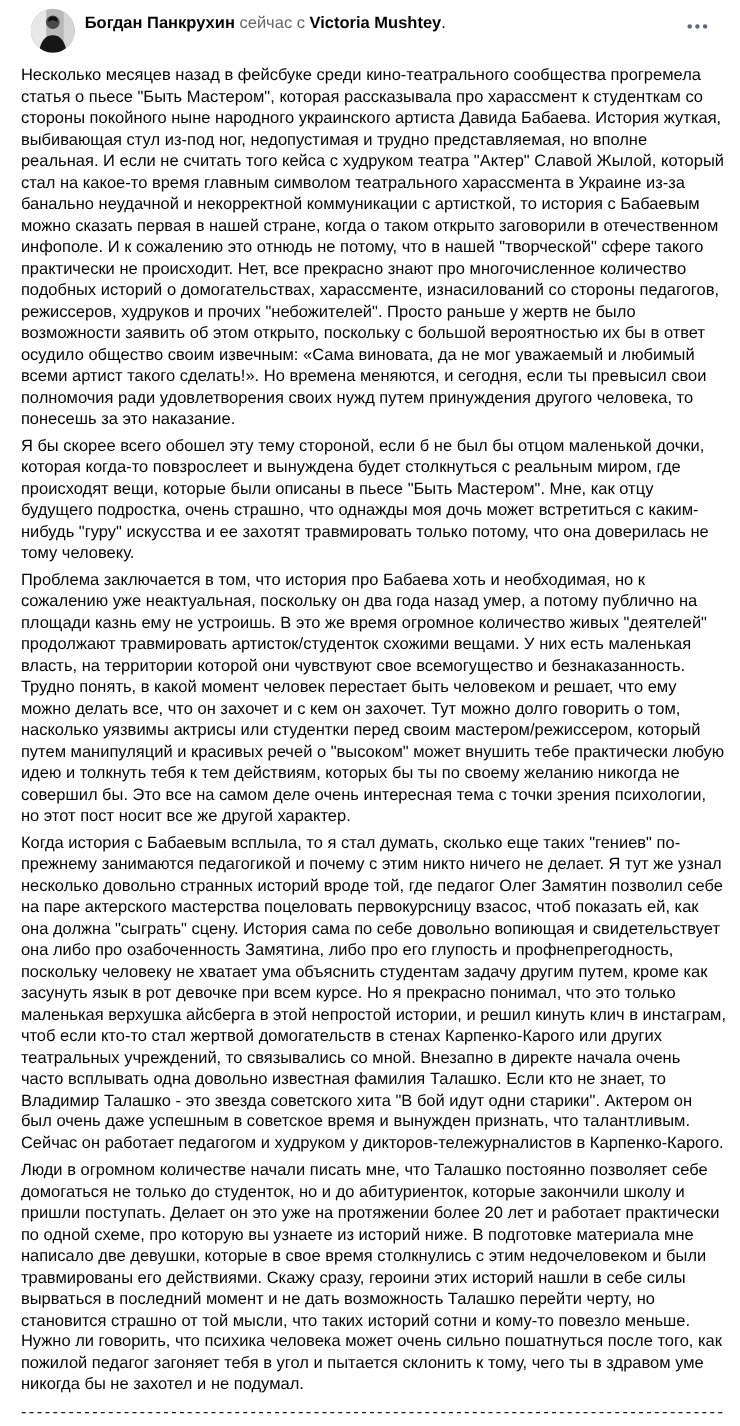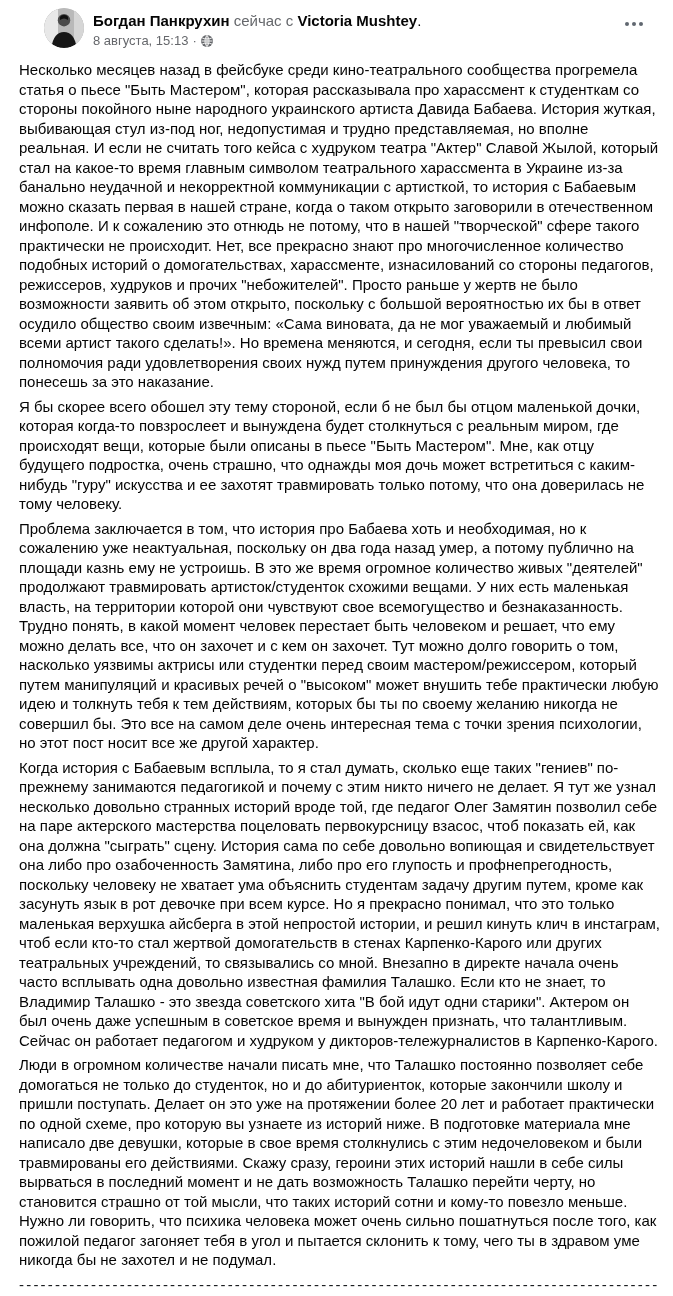--- a/index.html
+++ b/index.html
@@ -15,21 +15,20 @@
     color: #050505;
   }
   .post-card {
     width: 673px;
     background: #ffffff;
   }
   .post-header {
     display: flex;
     align-items: flex-start;
     padding: 8px 16px 2px 28px;
-    margin-left: 16px;
   }
   .avatar {
     width: 40px;
     height: 40px;
     border-radius: 50%;
     overflow: hidden;
     flex-shrink: 0;
     cursor: pointer;
     background: #c9c9c9;
   }
@@ -124,30 +123,20 @@
         </g>
       </svg>
     </div>
 
     <div class="header-text">
       <div class="name-line">
         <span class="name-link">Богдан Панкрухин</span>
         <span class="connector">сейчас с</span>
         <span class="name-link">Victoria Mushtey</span><span>.</span>
       </div>
-      <div class="meta-line">
-        <span class="meta-time">8 августа, 15:13</span>
-        <span>·</span>
-        <span class="globe-icon">
-          <svg width="12" height="12" viewBox="0 0 12 12">
-            <circle cx="6" cy="6" r="6" fill="#65676B"></circle>
-            <path d="M0.5 6 h11 M6 0.3 v11.4 M6 0.5 c-2.6 1.4 -2.6 9.6 0 11 M6 0.5 c2.6 1.4 2.6 9.6 0 11 M1.2 3 c2.8 1.3 6.8 1.3 9.6 0 M1.2 9 c2.8 -1.3 6.8 -1.3 9.6 0" fill="none" stroke="#ffffff" stroke-width="0.9"></path>
-          </svg>
-        </span>
-      </div>
     </div>
 
     <button class="more-button" aria-label="more options">
       <i></i>
       <i></i>
       <i></i>
     </button>
   </div>
 
   <div class="post-body">

